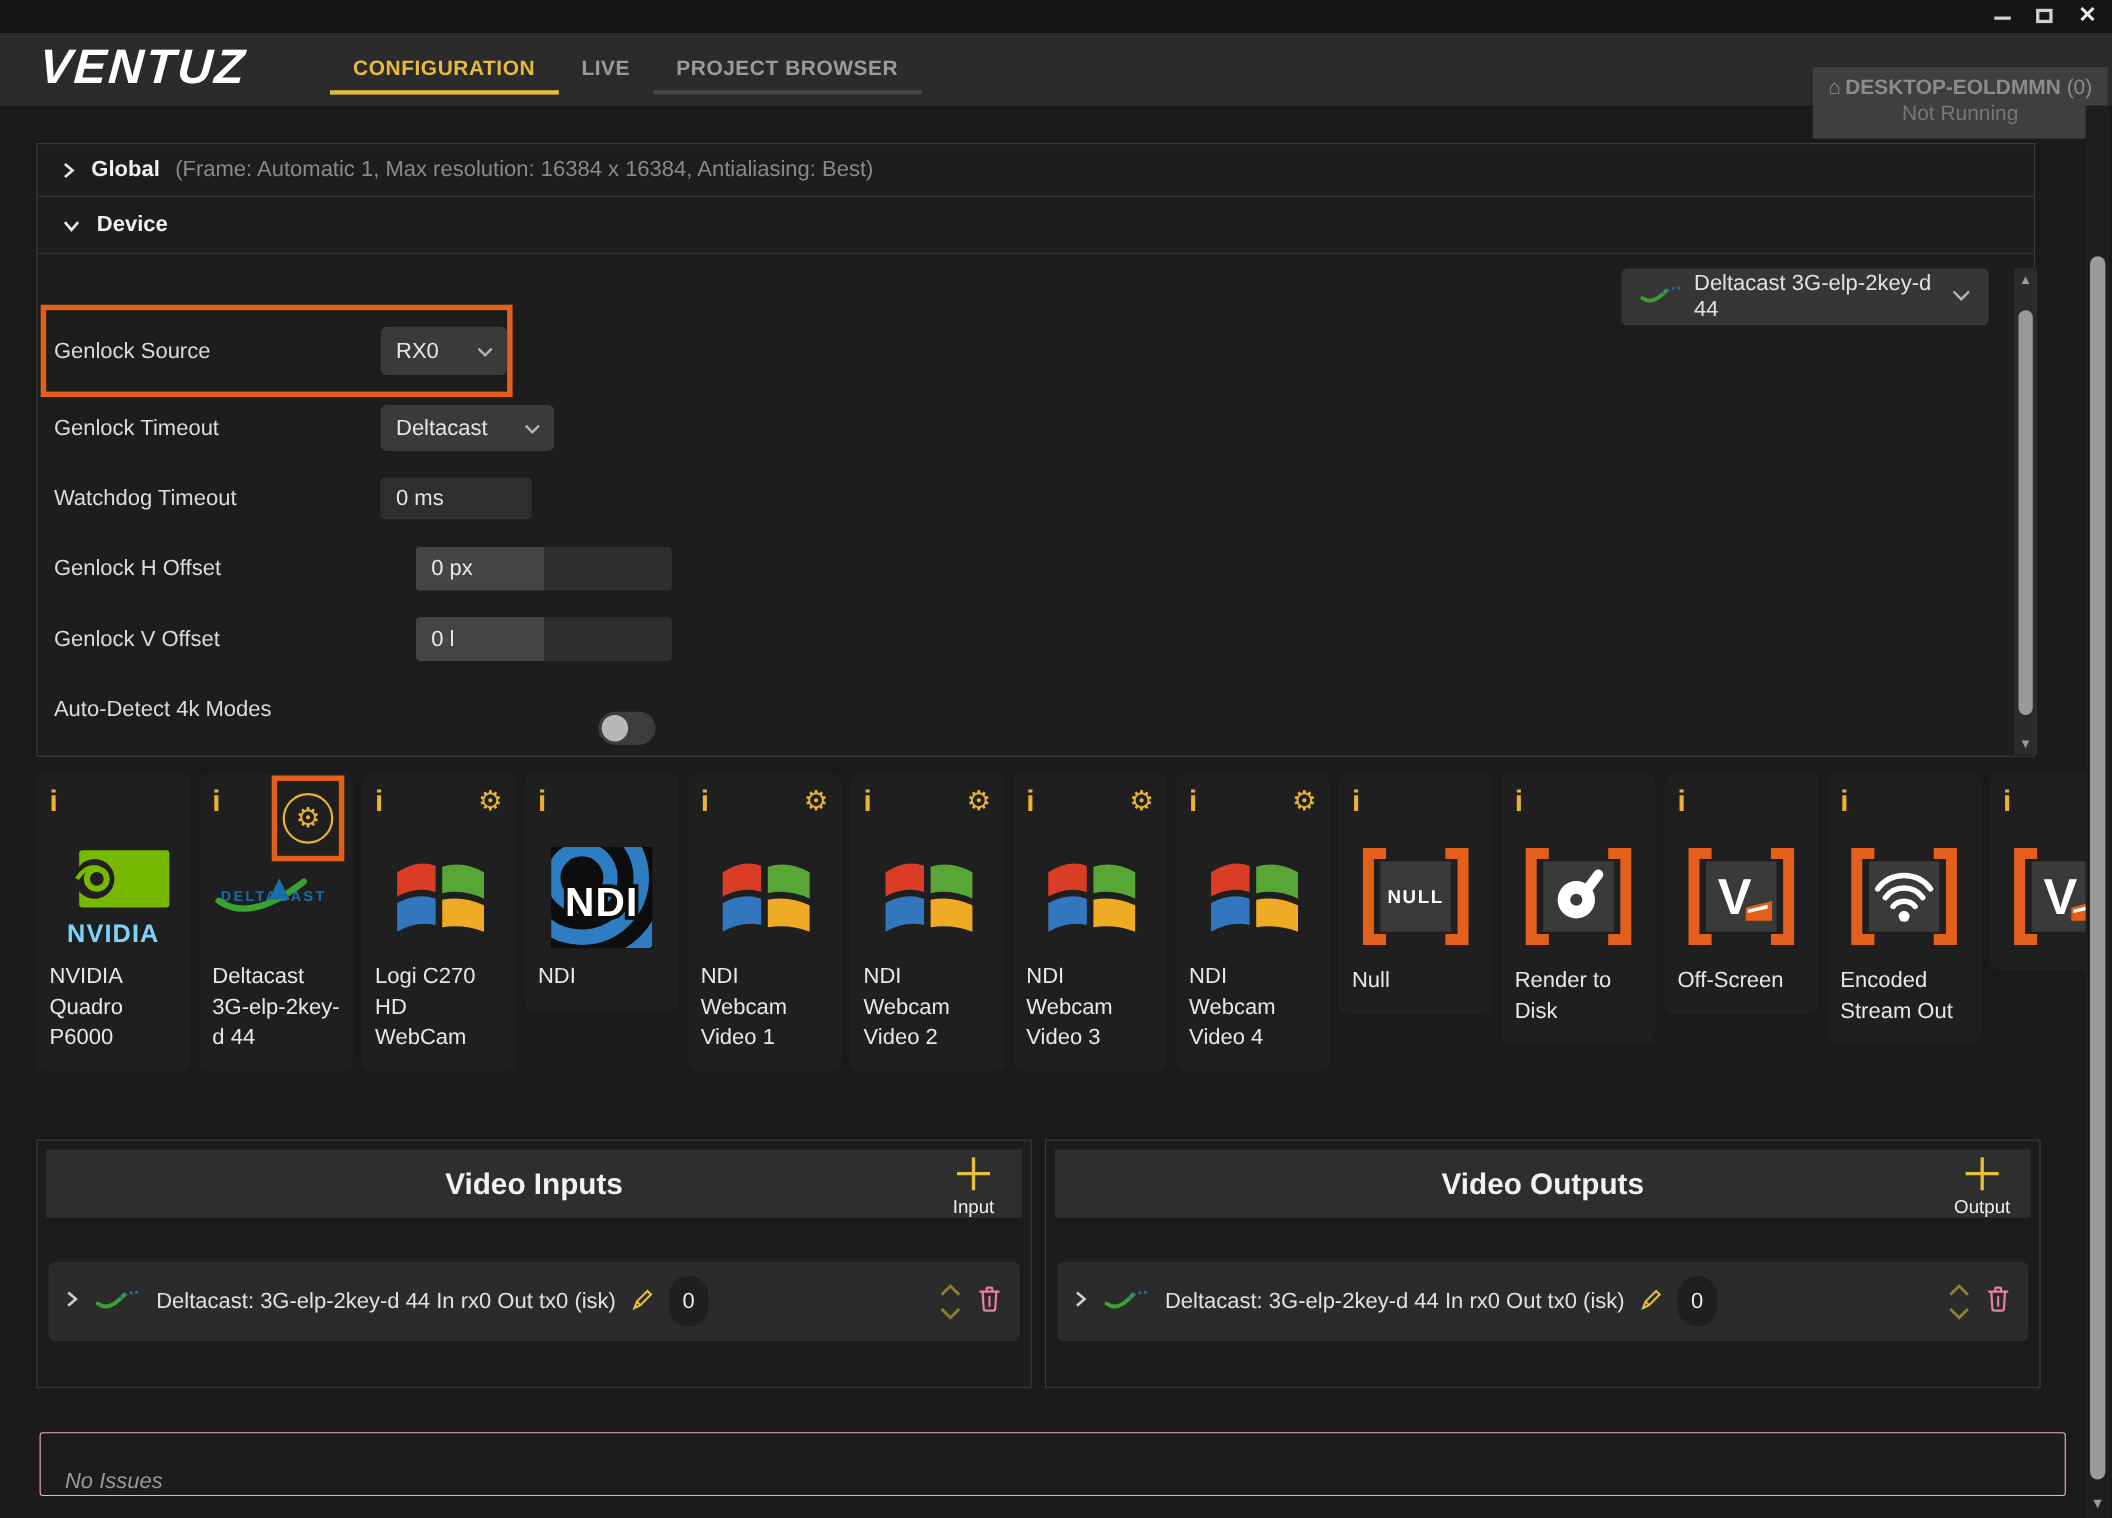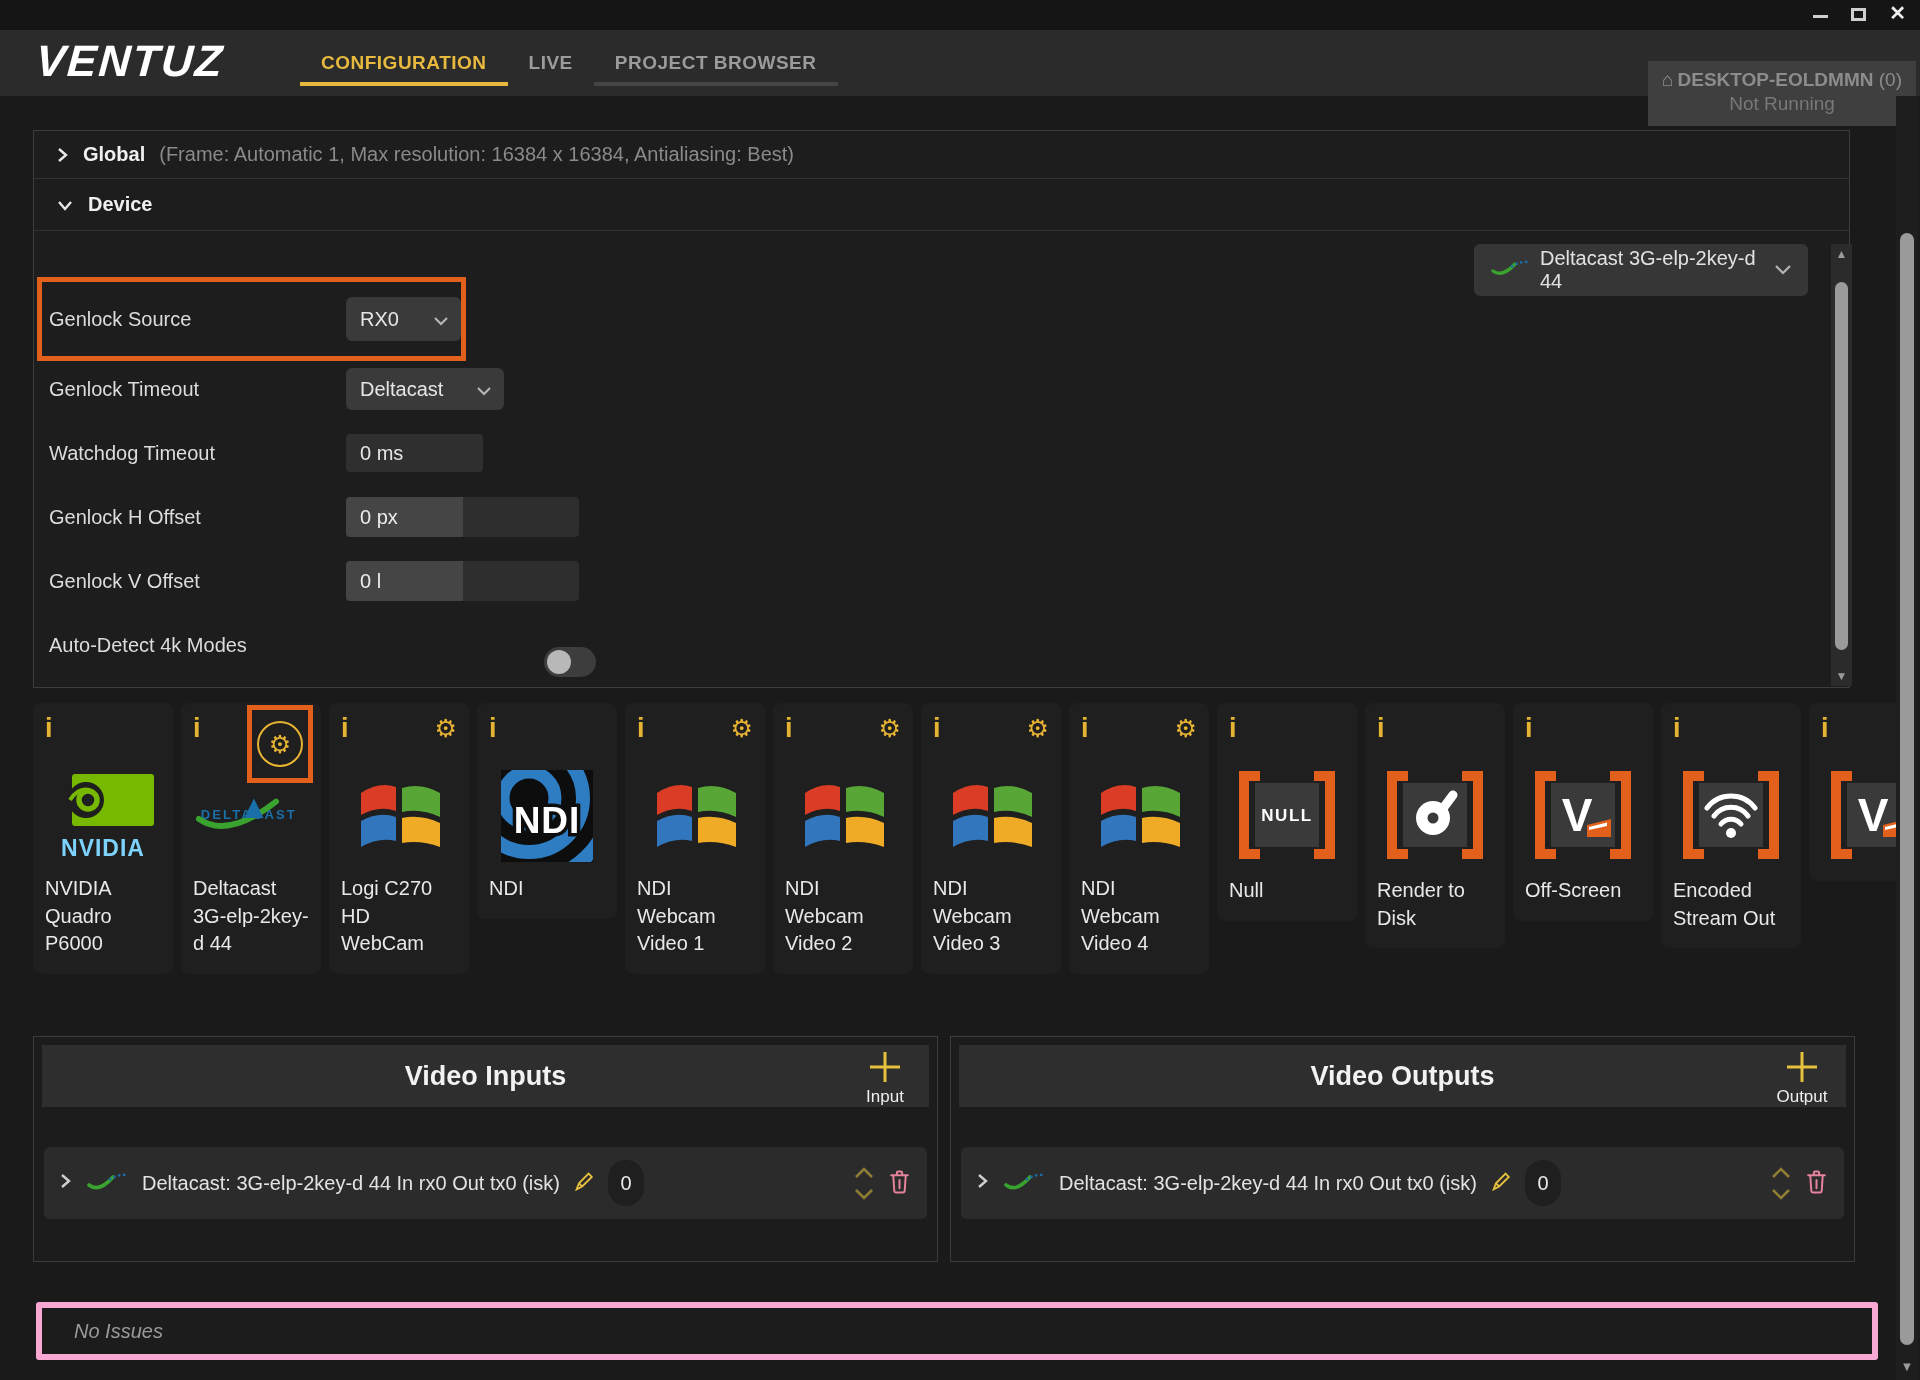--- a/index.html
+++ b/index.html
@@ -52,21 +52,21 @@
   .flabel { font-size:20px; color:#dcdcdc; }
   .fctrl { position:absolute; left:297px; top:50%; transform:translateY(-50%); }
   .frow.hl::before { content:""; position:absolute; left:-12px; top:-4px; width:419px; height:74px;
                      border:5px solid #e2601b; pointer-events:none; }
   .dd { background:#3a3a3a; border-radius:6px; display:flex; align-items:center; justify-content:space-between;
         padding:0 12px 0 14px; font-size:20px; color:#e6e6e6; }
   .dd.dd-src { width:115px; height:44px; }
   .dd.dd-fmt { width:158px; height:42px; }
   .tin { background:#2f2f2f; border-radius:4px; width:137px; height:38px; font-size:20px; color:#e6e6e6;
          display:flex; align-items:center; padding-left:14px; }
-  .slider { width:233px; height:40px; border-radius:4px; overflow:hidden; display:flex; }
+  .slider { width:233px; height:40px; border-radius:4px; overflow:hidden; display:flex;margin-left:32px; }
   .slider .lt { width:117px; background:#454545; display:flex; align-items:center; padding-left:14px;
                 font-size:20px; color:#ececec; }
   .slider .rt { flex:1; background:#2e2e2e; }
   .toggle { width:52px; height:30px; border-radius:15px; background:#3d3d3d; position:relative; }
   .toggle .knob { position:absolute; left:3px; top:3px; width:24px; height:24px; border-radius:50%; background:#b8b8b8; }
 
   
   .tiles { position:absolute; left:33px; top:703px; width:1864px; display:flex; gap:8px;
            align-items:flex-start; overflow:hidden; }
   .tile { position:relative; width:140px; flex:0 0 140px; background:#1f1f1f; border-radius:8px;
@@ -94,21 +94,21 @@
   .vrow { position:absolute; left:10px; right:10px; top:110px; height:72px; background:#2b2b2b; border-radius:6px;
           display:flex; align-items:center; padding:0 16px; gap:13px; }
   .vrow .rname { font-size:20px; color:#e2e2e2; white-space:nowrap; }
   .pill { min-width:36px; height:46px; border-radius:20px; background:#1f1f1f; display:flex;
           align-items:center; justify-content:center; font-size:20px; color:#ececec; }
   .spacer { flex:1; }
   .spinner { display:flex; flex-direction:column; gap:9px; align-items:center; }
 
   
   .statusbar { position:absolute; left:36px; top:1302px; width:1842px; height:58px; background:#1c1c1c;
-               border:6px solid #f9a8d4; border-radius:3px; display:flex; align-items:center; padding-left:32px; }
+               border:1px solid #f9a8d4; border-radius:3px; display:flex; align-items:flex-end; padding-left:22px; }
   .statusbar .msg { font-size:20px; font-style:italic; color:#9a9a9a; }
 
   
   .main-scroll { position:absolute; left:1896px; top:96px; width:22px; height:1284px; background:#1e1e1e; }
   .main-scroll .thumb { position:absolute; left:4px; top:137px; width:14px; height:1112px; background:#9a9a9a; border-radius:7px; }
   .main-scroll .arr-dn { position:absolute; bottom:6px; left:0; width:22px; text-align:center; font-size:13px; color:#9a9a9a; }
 </style>
 </head>
 <body>
 

